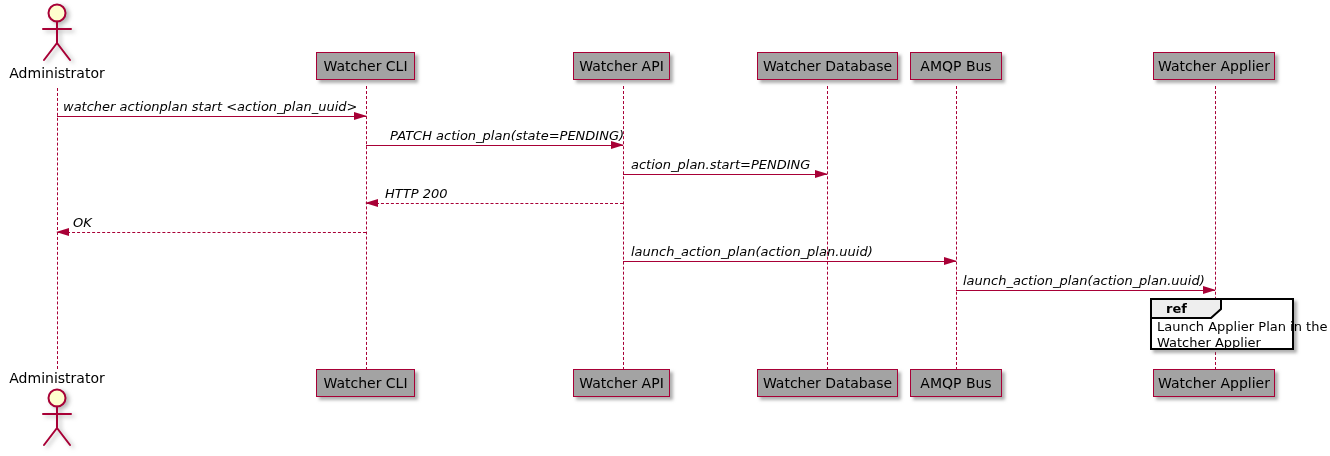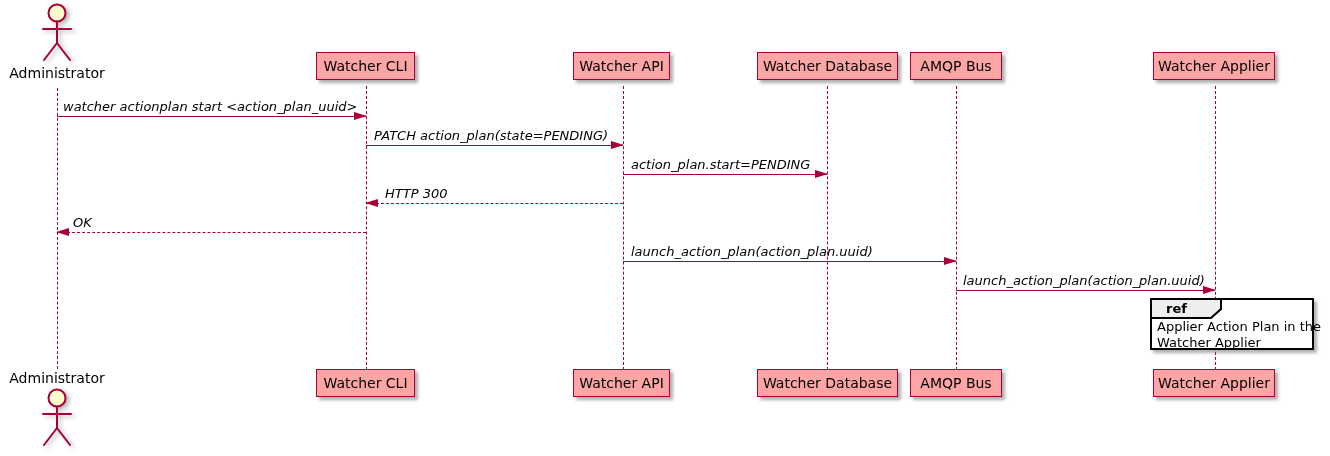--- a/index.html
+++ b/index.html
@@ -4,41 +4,41 @@
 <style>
   * { margin:0; padding:0; box-sizing:border-box; }
   body { background:#ffffff; font-family:"DejaVu Sans","Liberation Sans",sans-serif; }
   .canvas { position:relative; width:1330px; height:456px; background:#ffffff; overflow:hidden; }
 
   
   .lifeline { position:absolute; top:86px; height:284px; width:0;
               border-left:1px dashed #A80036; z-index:1; }
 
   
-  .pbox { position:absolute; height:28px; background:#fca5a5; border:1.8px solid #A80036;
+  .pbox { position:absolute; height:28px; background:#a3a3a3; border:1.8px solid #A80036;
           display:flex; align-items:center; justify-content:center;
           font-size:14px; color:#000; white-space:nowrap; z-index:3;
           box-shadow:3px 3px 3px rgba(110,110,110,0.55); }
 
   
   .actor-label { position:absolute; width:140px; text-align:center; font-size:14px; color:#000; z-index:3; }
   .actor-svg { position:absolute; z-index:3; filter:drop-shadow(3px 2px 2px rgba(110,110,110,0.5)); }
 
   
   .message { position:absolute; height:0; z-index:2; }
   .msg-line { position:absolute; left:0; width:100%; top:-1px; height:0; border-top:1.6px solid #A80036; }
   .message.dashed .msg-line { border-top:1px dashed #A80036; }
   .arrowhead { position:absolute; top:-5px; width:0; height:0;
                border-top:4.5px solid transparent; border-bottom:4.5px solid transparent; }
   .arrowhead.dir-right { right:-1px; border-left:13px solid #A80036; }
   .arrowhead.dir-left  { left:-1px;  border-right:13px solid #A80036; }
   .msg-label { position:absolute; bottom:3px; white-space:nowrap; font-size:13px; color:#000;font-style:italic; }
 
   
-  .ref-box { position:absolute; left:1150px; top:298px; width:164px; height:52px;
+  .ref-box { position:absolute; left:1150px; top:298px; width:144px; height:52px;
              background:#ffffff; border:2px solid #000; z-index:4;
              box-shadow:3px 3px 3px rgba(110,110,110,0.55); }
   .ref-header-svg { position:absolute; left:-2px; top:-2px; }
   .ref-keyword { position:absolute; left:14px; top:1px; font-size:13px; font-weight:bold; color:#000; }
   .ref-body { position:absolute; left:5px; top:19px; font-size:13px; line-height:16px; color:#000; white-space:nowrap; }
 </style>
 </head>
 <body>
 
 <div class="canvas">
@@ -62,33 +62,33 @@
   <div class="pbox" style="left:910px;  top:52px; width:92px;">AMQP Bus</div>
   <div class="pbox" style="left:1153px; top:52px; width:122px;">Watcher Applier</div>
 
   <div class="message solid" style="left:57px; top:117px; width:309px;">
     <span class="msg-label" style="left:6px;">watcher actionplan start &lt;action_plan_uuid&gt;</span>
     <div class="msg-line"></div>
     <div class="arrowhead dir-right"></div>
   </div>
 
   <div class="message solid" style="left:366px; top:146px; width:257px;">
-    <span class="msg-label" style="left:8px;">PATCH action_plan(state=PENDING)</span>
+    <span class="msg-label" style="left:24px;">PATCH action_plan(state=PENDING)</span>
     <div class="msg-line"></div>
     <div class="arrowhead dir-right"></div>
   </div>
 
   <div class="message solid" style="left:623px; top:175px; width:204px;">
     <span class="msg-label" style="left:8px;">action_plan.start=PENDING</span>
     <div class="msg-line"></div>
     <div class="arrowhead dir-right"></div>
   </div>
 
   <div class="message dashed" style="left:366px; top:204px; width:257px;">
-    <span class="msg-label" style="left:19px;">HTTP 300</span>
+    <span class="msg-label" style="left:19px;">HTTP 200</span>
     <div class="msg-line"></div>
     <div class="arrowhead dir-left"></div>
   </div>
 
   <div class="message dashed" style="left:57px; top:233px; width:309px;">
     <span class="msg-label" style="left:16px;">OK</span>
     <div class="msg-line"></div>
     <div class="arrowhead dir-left"></div>
   </div>
 
@@ -103,21 +103,21 @@
     <div class="msg-line"></div>
     <div class="arrowhead dir-right"></div>
   </div>
 
   <div class="ref-box">
     <svg class="ref-header-svg" width="76" height="22" viewBox="0 0 76 22">
       <path d="M1,1 H71 V11 L61,20 H1 Z" fill="#EEEEEE" stroke="#000000" stroke-width="2"></path>
     </svg>
     <span class="ref-keyword">ref</span>
     <div class="ref-body">
-      <div>Applier Action Plan in the</div>
+      <div>Launch Applier Plan in the</div>
       <div>Watcher Applier</div>
     </div>
   </div>
 
   <div class="pbox" style="left:316px;  top:369px; width:99px;">Watcher CLI</div>
   <div class="pbox" style="left:573px;  top:369px; width:97px;">Watcher API</div>
   <div class="pbox" style="left:757px;  top:369px; width:141px;">Watcher Database</div>
   <div class="pbox" style="left:910px;  top:369px; width:92px;">AMQP Bus</div>
   <div class="pbox" style="left:1153px; top:369px; width:122px;">Watcher Applier</div>
 

